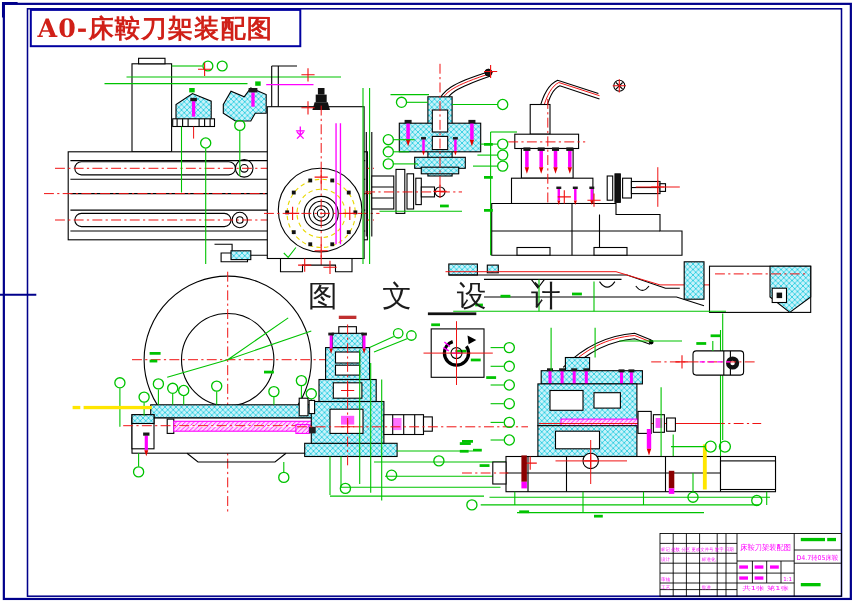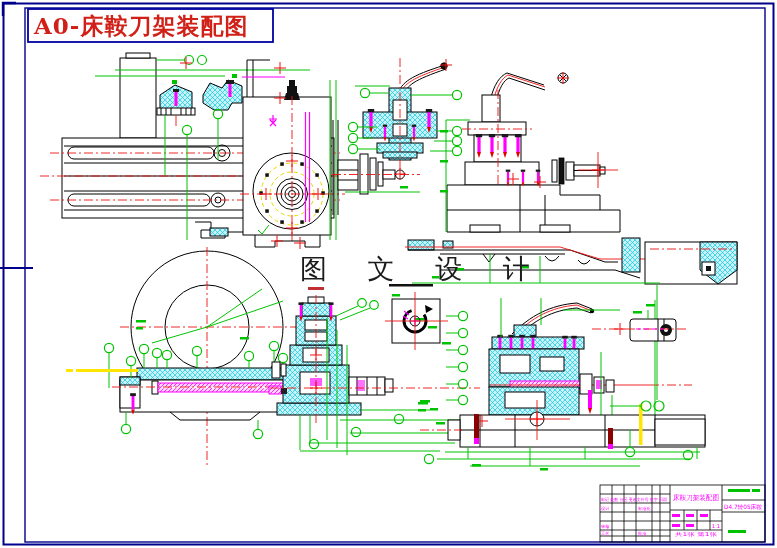--- a/index.html
+++ b/index.html
@@ -1,21 +1,21 @@
 <!DOCTYPE html>
 <html><head>
 <meta charset="utf-8">
 <style>
   html,body{margin:0;padding:0;background:#fff;}
   #sheet{position:relative;width:777px;height:548px;background:#fff;overflow:hidden;
          font-family:"DejaVu Sans",sans-serif;}
   #sheet svg{position:absolute;left:0;top:0;}
   .ovl{position:absolute;white-space:nowrap;}
   #title-text{left:34px;top:11px;font:bold 23px "DejaVu Serif",serif;color:#D02018;letter-spacing:1px;text-align:center;}
-  #watermark-text{left:300px;top:251px;font-size:27px;color:#1c1c1c;letter-spacing:16px;font-weight:500;}
+  #watermark-text{left:280px;top:251px;font-size:27px;color:#1c1c1c;letter-spacing:16px;font-weight:500;}
   
   .k{stroke:#000;fill:none;stroke-width:1;}
   .kf{stroke:#000;fill:#fff;stroke-width:1;}
   .kb{stroke:#000;fill:#111;stroke-width:.8;}
   .hc{stroke:#000;fill:url(#hc);stroke-width:1;}
   .hm{stroke:#FF00FF;fill:url(#hm);stroke-width:1;}
   .g{stroke:#00C300;fill:none;stroke-width:1;}
   .gl{fill:#00C300;}
   .bln{fill:none;stroke:#00C300;stroke-width:1.2;}
   .r{stroke:#F01010;fill:none;stroke-width:.9;}

